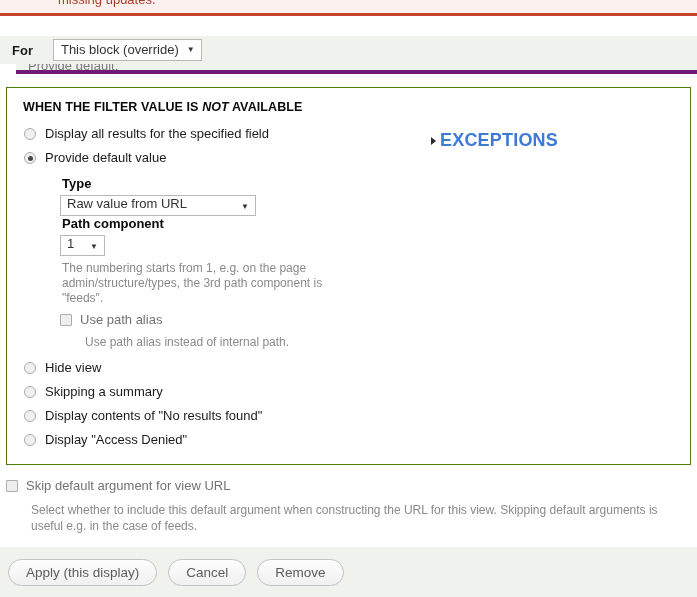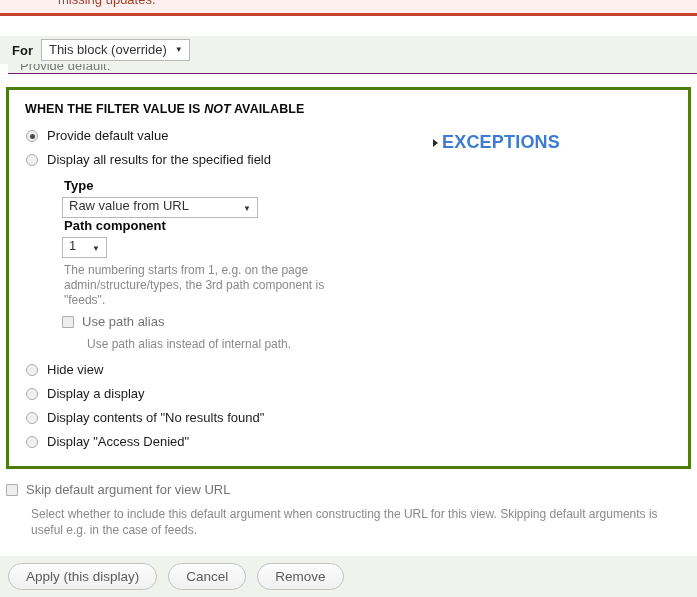--- a/index.html
+++ b/index.html
@@ -55,21 +55,21 @@
     height: 28px;
     background: #eff2ed;
     display: flex;
     align-items: center;
     padding-left: 12px;
   }
   .for-label {
     font-weight: bold;
     font-size: 13px;
     color: #1b1b1b;
-    margin-right: 8px;
+    margin-right: 20px;
   }
   .for-select {
     position: relative;
     display: inline-flex;
     align-items: center;
     height: 22px;
     padding: 0 22px 0 7px;
     background: #fff;
     border: 1px solid #b8b8b8;
     font-size: 13px;
@@ -82,24 +82,24 @@
     right: 6px;
     top: 50%;
     transform: translateY(-50%);
     font-size: 8px;
     color: #333;
   }
 
   
   .clip-row {
     position: absolute;
-    top: 64px; left: 8px; right: 0;
+    top: 64px; left: 16px; right: 0;
     height: 10px;
     background: #eff2ed;
-    border-bottom: 1px solid #701a75;
+    border-bottom: 4px solid #701a75;
     overflow: hidden;
   }
   .clip-row .clip-text {
     position: absolute;
     left: 12px;
     top: -6px;
     font-size: 13px;
     color: #7b7b7b;
     white-space: nowrap;
   }
@@ -110,21 +110,21 @@
     top: 75px; left: 0; right: 0;
     bottom: 41px;
     background: #fff;
     overflow: hidden;
   }
 
   
   .fieldset {
     position: relative;
     margin: 12px 6px 0 6px;
-    border: 3px solid #4d7c0f;
+    border: 1px solid #4d7c0f;
     background: #fff;
     padding: 12px 14px 14px 14px;
   }
   .fieldset-legend {
     font-size: 12.5px;
     font-weight: bold;
     letter-spacing: 0.1px;
     color: #0a0a0a;
     margin: 0 0 12px 2px;
   }
@@ -258,21 +258,21 @@
     color: #8a8a8a;
     line-height: 16px;
     margin: 6px 0 0 25px;
     max-width: 632px;
   }
 
   
   .action-bar {
     position: absolute;
     left: 0; right: 0; bottom: 0;
-    height: 41px;
+    height: 50px;
     background: #eff2ed;
     display: flex;
     align-items: center;
     padding-left: 8px;
     gap: 11px;
   }
   .btn {
     height: 27px;
     padding: 0 17px;
     border: 1px solid #c2c2c2;
@@ -314,27 +314,27 @@
     <div class="fieldset">
 
       <div class="fieldset-legend"><span>WHEN THE FILTER VALUE IS </span><em>NOT</em><span> AVAILABLE</span></div>
 
       <div class="exceptions">
         <span class="tri"></span>
         <span class="ex-text">EXCEPTIONS</span>
       </div>
 
       <div class="radio-row">
+        <span class="radio"></span>
+        <span class="radio-label">Display all results for the specified field</span>
+      </div>
+
+      <div class="radio-row">
         <span class="radio checked"></span>
         <span class="radio-label">Provide default value</span>
-      </div>
-
-      <div class="radio-row">
-        <span class="radio"></span>
-        <span class="radio-label">Display all results for the specified field</span>
       </div>
 
       <div class="nested">
 
         <div class="field-label">Type</div>
         <div class="select-box select-wide">
           <span>Raw value from URL</span>
           <span class="caret">▼</span>
         </div>
 
@@ -352,21 +352,21 @@
         </div>
         <div class="description indent">Use path alias instead of internal path.</div>
       </div>
 
       <div class="radio-row">
         <span class="radio"></span>
         <span class="radio-label">Hide view</span>
       </div>
       <div class="radio-row">
         <span class="radio"></span>
-        <span class="radio-label">Display a display</span>
+        <span class="radio-label">Skipping a summary</span>
       </div>
       <div class="radio-row">
         <span class="radio"></span>
         <span class="radio-label">Display contents of "No results found"</span>
       </div>
       <div class="radio-row" style="margin-bottom:0;">
         <span class="radio"></span>
         <span class="radio-label">Display "Access Denied"</span>
       </div>
     </div>

